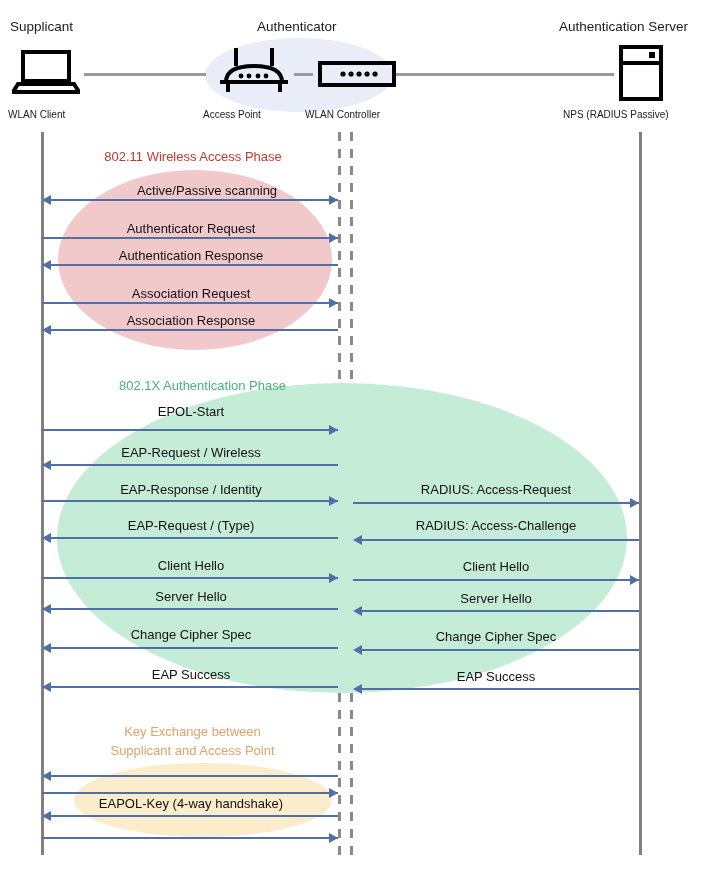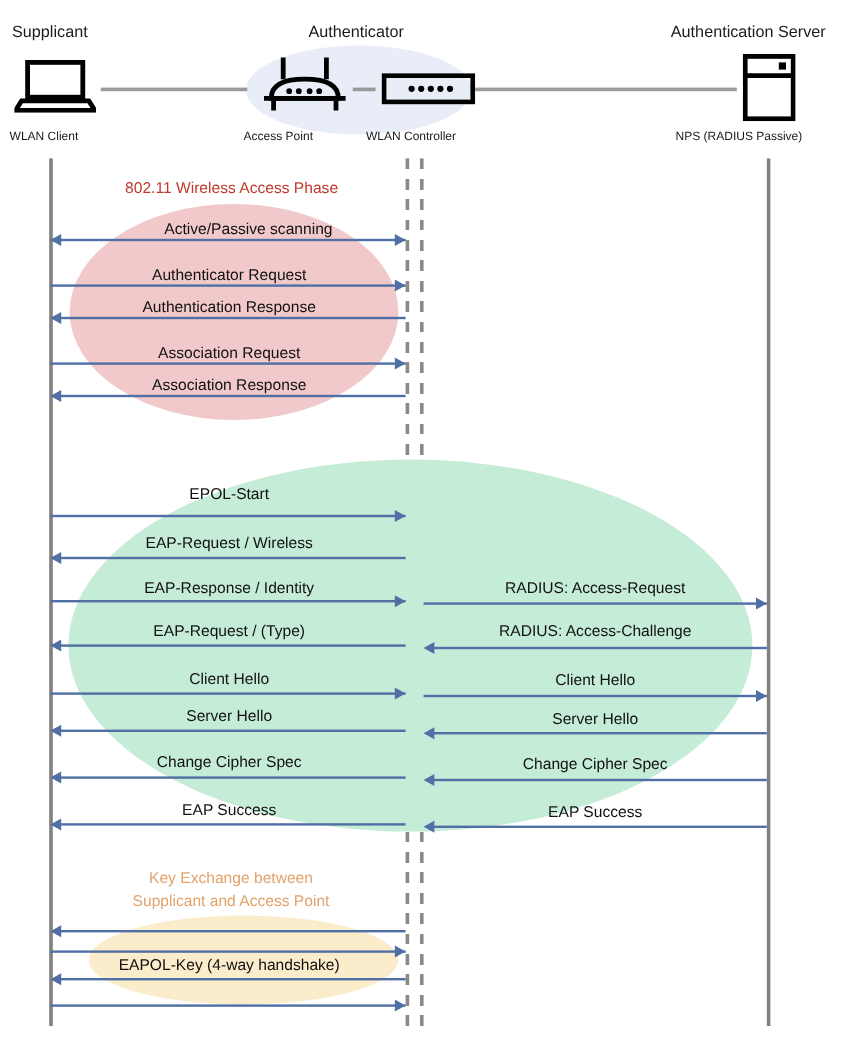--- a/index.html
+++ b/index.html
@@ -175,20 +175,21 @@
   <div class="lifeline" style="left:41px; top:132px; height:723px;"></div>
   <div class="lifeline-dashed" style="left:338px; top:132px; height:723px;"></div>
   <div class="lifeline-dashed" style="left:350px; top:132px; height:723px;"></div>
   <div class="lifeline" style="left:639px; top:132px; height:723px;"></div>
 
   <div class="blob blob-pink" style="left:58px; top:170px; width:274px; height:180px;"></div>
   <div class="blob blob-green" style="left:57px; top:383px; width:570px; height:310px;"></div>
   <div class="blob blob-yellow" style="left:74px; top:763px; width:258px; height:74px;"></div>
 
   <div class="phase-label" style="left:88px; top:147px; width:210px; color:#c0392b;">802.11 Wireless Access Phase</div>
+  <div class="phase-label" style="left:100px; top:376px; width:205px; color:#4cb07b;">802.1X Authentication Phase</div>
   <div class="phase-label" style="left:95px; top:722px; width:195px; color:#e2a26b;">Key Exchange between</div>
   <div class="phase-label" style="left:95px; top:741px; width:195px; color:#e2a26b;">Supplicant and Access Point</div>
 
   <div class="msg-label" style="left:42px; top:184px; width:298px;margin-left:16px;">Active/Passive scanning</div>
   <div class="msg-line" style="left:44px; top:199px; width:294px;"></div>
   <div class="msg-head left" style="left:42px; top:195px;"></div>
   <div class="msg-head right" style="left:329px; top:195px;"></div>
 
   <div class="msg-label" style="left:42px; top:222px; width:298px;">Authenticator Request</div>
   <div class="msg-line" style="left:42px; top:237px; width:296px;"></div>

